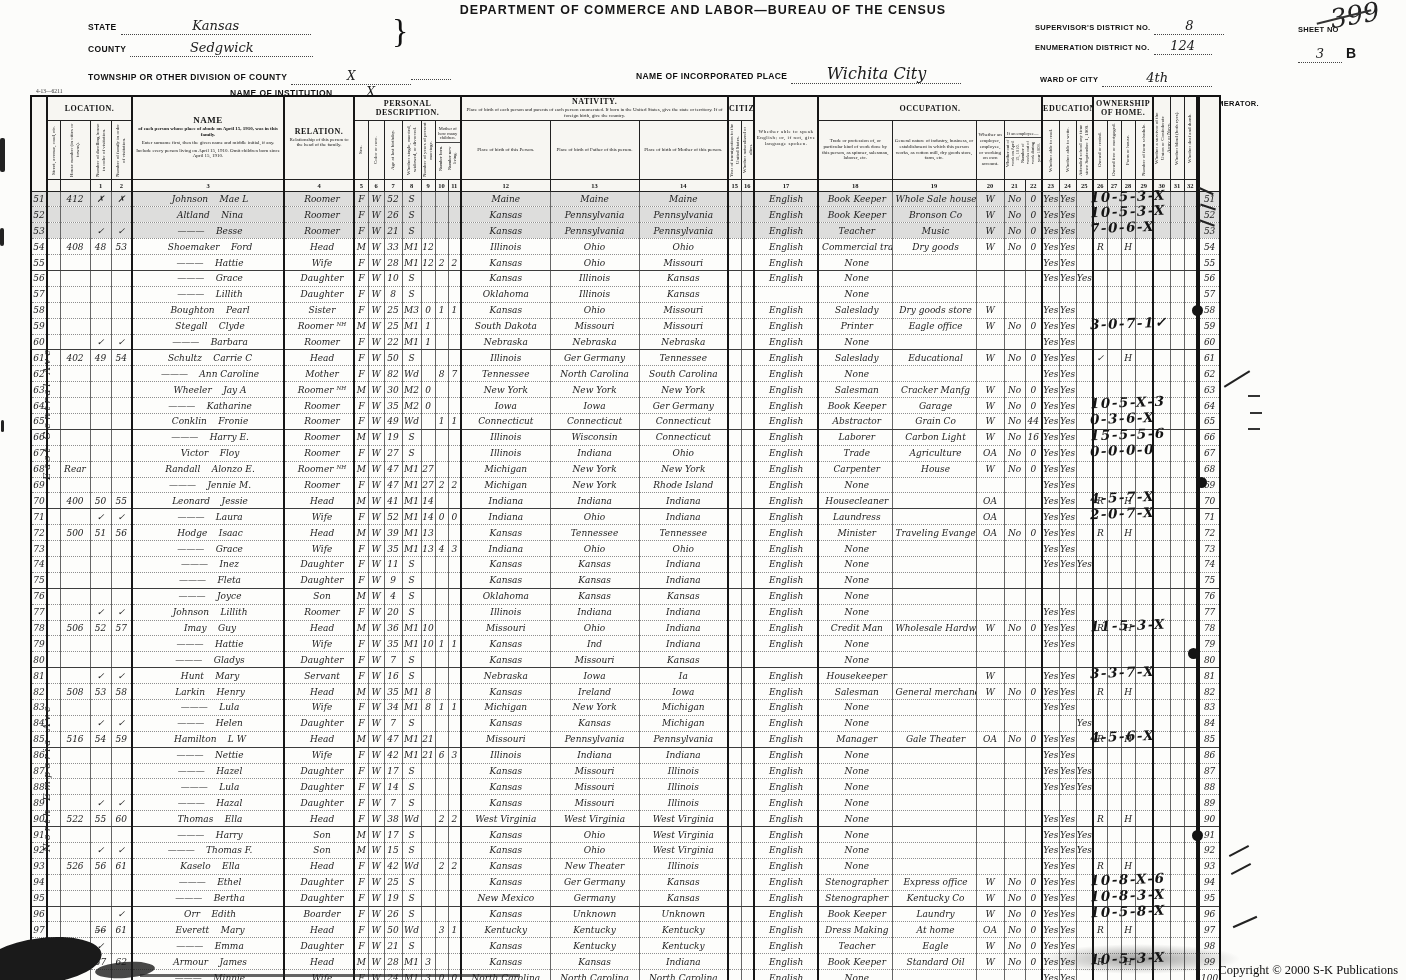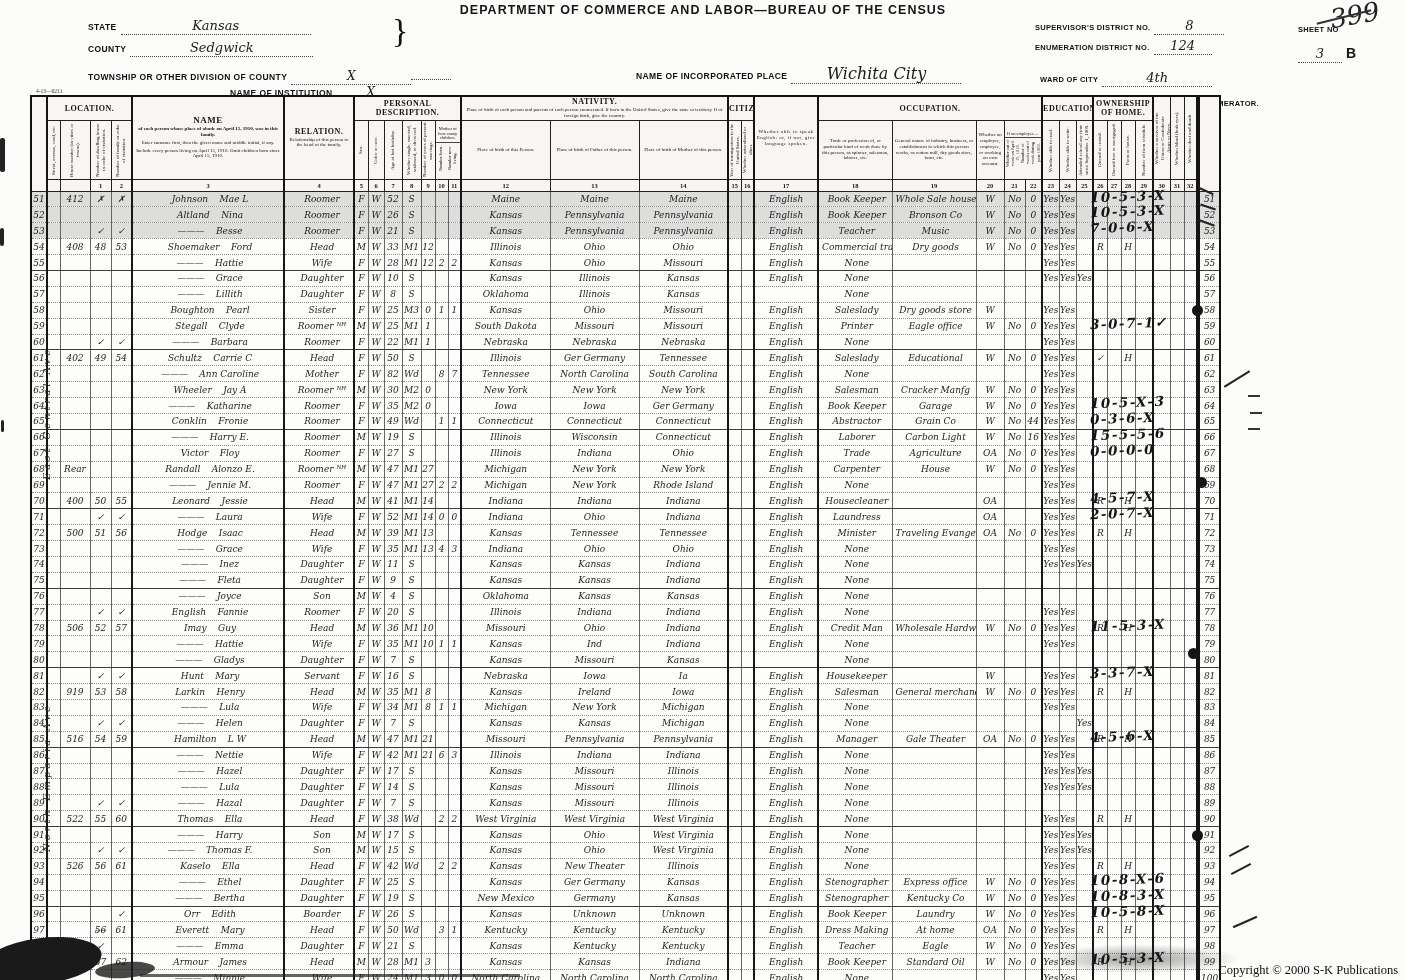--- a/index.html
+++ b/index.html
@@ -1347,21 +1347,21 @@
           <td class="c-bl"></td>
           <td class="c-df"></td>
           <td class="lnum">76</td>
         </tr>
         <tr>
           <td class="lnum">77</td>
           <td class="c-st"></td>
           <td class="c-hn"></td>
           <td class="c-dw">✓</td>
           <td class="c-fm">✓</td>
-          <td class="c-name">English    Fannie</td>
+          <td class="c-name">Johnson    Lillith</td>
           <td class="c-rel">Roomer</td>
           <td class="c-sx">F</td>
           <td class="c-cr">W</td>
           <td class="c-age">20</td>
           <td class="c-mar">S</td>
           <td class="c-ym"></td>
           <td class="c-cb"></td>
           <td class="c-cl"></td>
           <td class="c-pb">Illinois</td>
           <td class="c-fb">Indiana</td>
@@ -1538,21 +1538,21 @@
           <td class="c-sv">
             <span class="ann">3-3-7-X</span>
           </td>
           <td class="c-bl"></td>
           <td class="c-df"></td>
           <td class="lnum">81</td>
         </tr>
         <tr>
           <td class="lnum">82</td>
           <td class="c-st"></td>
-          <td class="c-hn">919</td>
+          <td class="c-hn">508</td>
           <td class="c-dw">53</td>
           <td class="c-fm">58</td>
           <td class="c-name">Larkin    Henry</td>
           <td class="c-rel">Head</td>
           <td class="c-sx">M</td>
           <td class="c-cr">W</td>
           <td class="c-age">35</td>
           <td class="c-mar">M1</td>
           <td class="c-ym">8</td>
           <td class="c-cb"></td>

